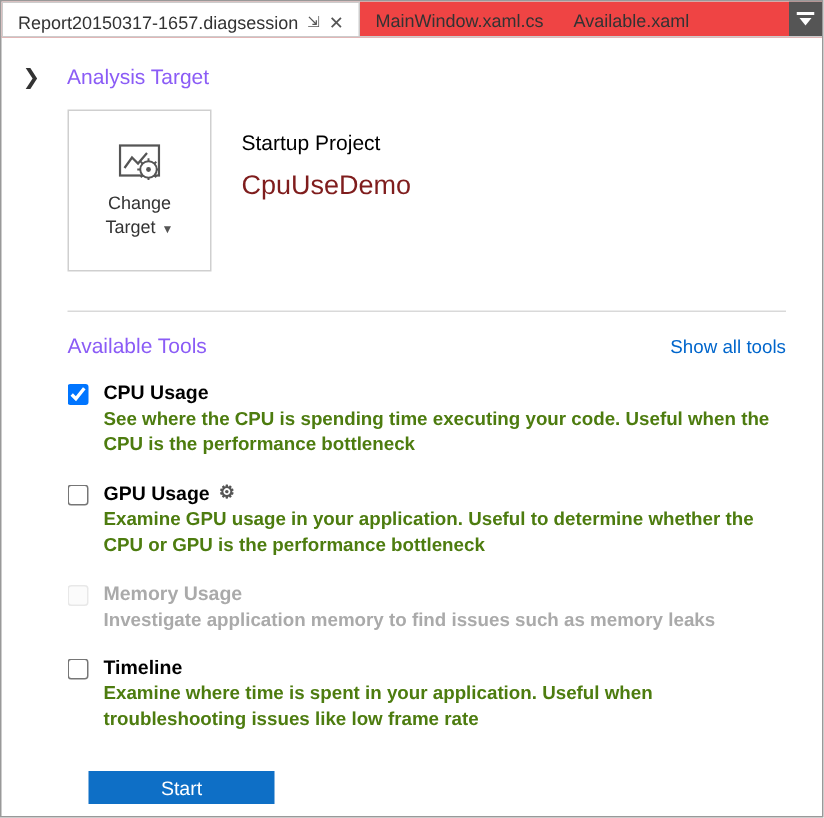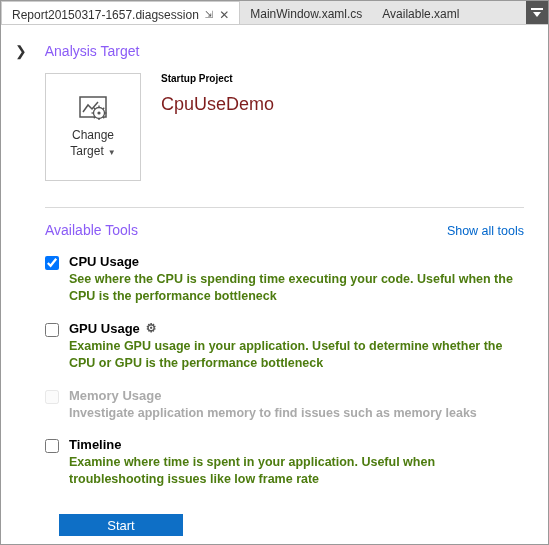--- a/index.html
+++ b/index.html
@@ -1,31 +1,31 @@
 <!DOCTYPE html>
 <html><head>
 <meta charset="utf-8">
 <style>
   * { box-sizing: border-box; margin: 0; padding: 0; font-family: "Segoe UI", Arial, sans-serif; }
   body { width: 549px; height: 545px; background: #fff; border: 1px solid #999; overflow: hidden; }
-  .tabbar { display: flex; background: #e5e5e5; height: 24px; align-items: stretch; border-bottom: 1px solid #ccc; }
+  .tabbar { display: flex; background: #ef4444; height: 24px; align-items: stretch; border-bottom: 1px solid #ccc; }
   .tab { padding: 3px 10px 0 10px; font-size: 12px; color: #333; display: flex; align-items: center; gap: 6px; cursor: pointer; }
   .tab.active { background: #fff; border-top: 1px solid #ccc; border-left: 1px solid #ccc; border-right: 1px solid #ccc; }
   .tab .pin { font-size: 10px; color: #555; }
   .tab .close { font-size: 12px; color: #555; }
   .tabbar-menu { margin-left: auto; width: 22px; display: flex; align-items: center; justify-content: center; color: #fff; background: #555; }
   .panel { padding: 10px 24px 10px 10px; }
   .header-row { display: flex; align-items: center; gap: 14px; margin-top: 8px; }
   .expander { font-size: 14px; color: #333; cursor: pointer; padding: 0 4px; }
   .section-title { font-size: 14px; font-weight: 400; color: #8b5cf6; }
   .target-row { display: flex; gap: 20px; margin: 14px 0 0 34px; }
   .change-target { width: 96px; height: 108px; border: 1px solid #cfcfcf; display: flex; flex-direction: column; align-items: center; justify-content: center; gap: 2px; font-size: 12px; color: #333; cursor: pointer; }
   .change-target .ct-icon { margin-bottom: 6px; }
   .ct-dropdown { font-size: 8px; color: #555; margin-left: 4px; }
-  .startup-title { font-size: 10px; font-weight: 700; margin-top: 0; }
+  .startup-title { font-size: 14px; font-weight: 400; margin-top: 14px; }
   .startup-sub { font-size: 18px; color: #7f1d1d; margin-top: 10px; }
   .divider { border: none; border-top: 1px solid #d9d9d9; margin: 26px 0 14px 34px; }
   .tools-header { display: flex; align-items: baseline; margin-left: 34px; }
   .showall { margin-left: auto; color: #0066cc; font-size: 12.5px; cursor: pointer; }
   .tool { display: flex; margin: 16px 0 0 34px; gap: 10px; }
   .tool input[type=checkbox] { width: 14px; height: 14px; margin-top: 2px; cursor: pointer; }
   .tool-body { flex: 1; font-weight: bold; }
   .tool-name-row { display: flex; align-items: center; gap: 6px; }
   .tool-name { font-size: 13px; }
   .tool-desc { font-size: 12.5px; color: #4d7c0f; margin-top: 2px; line-height: 1.35; }

